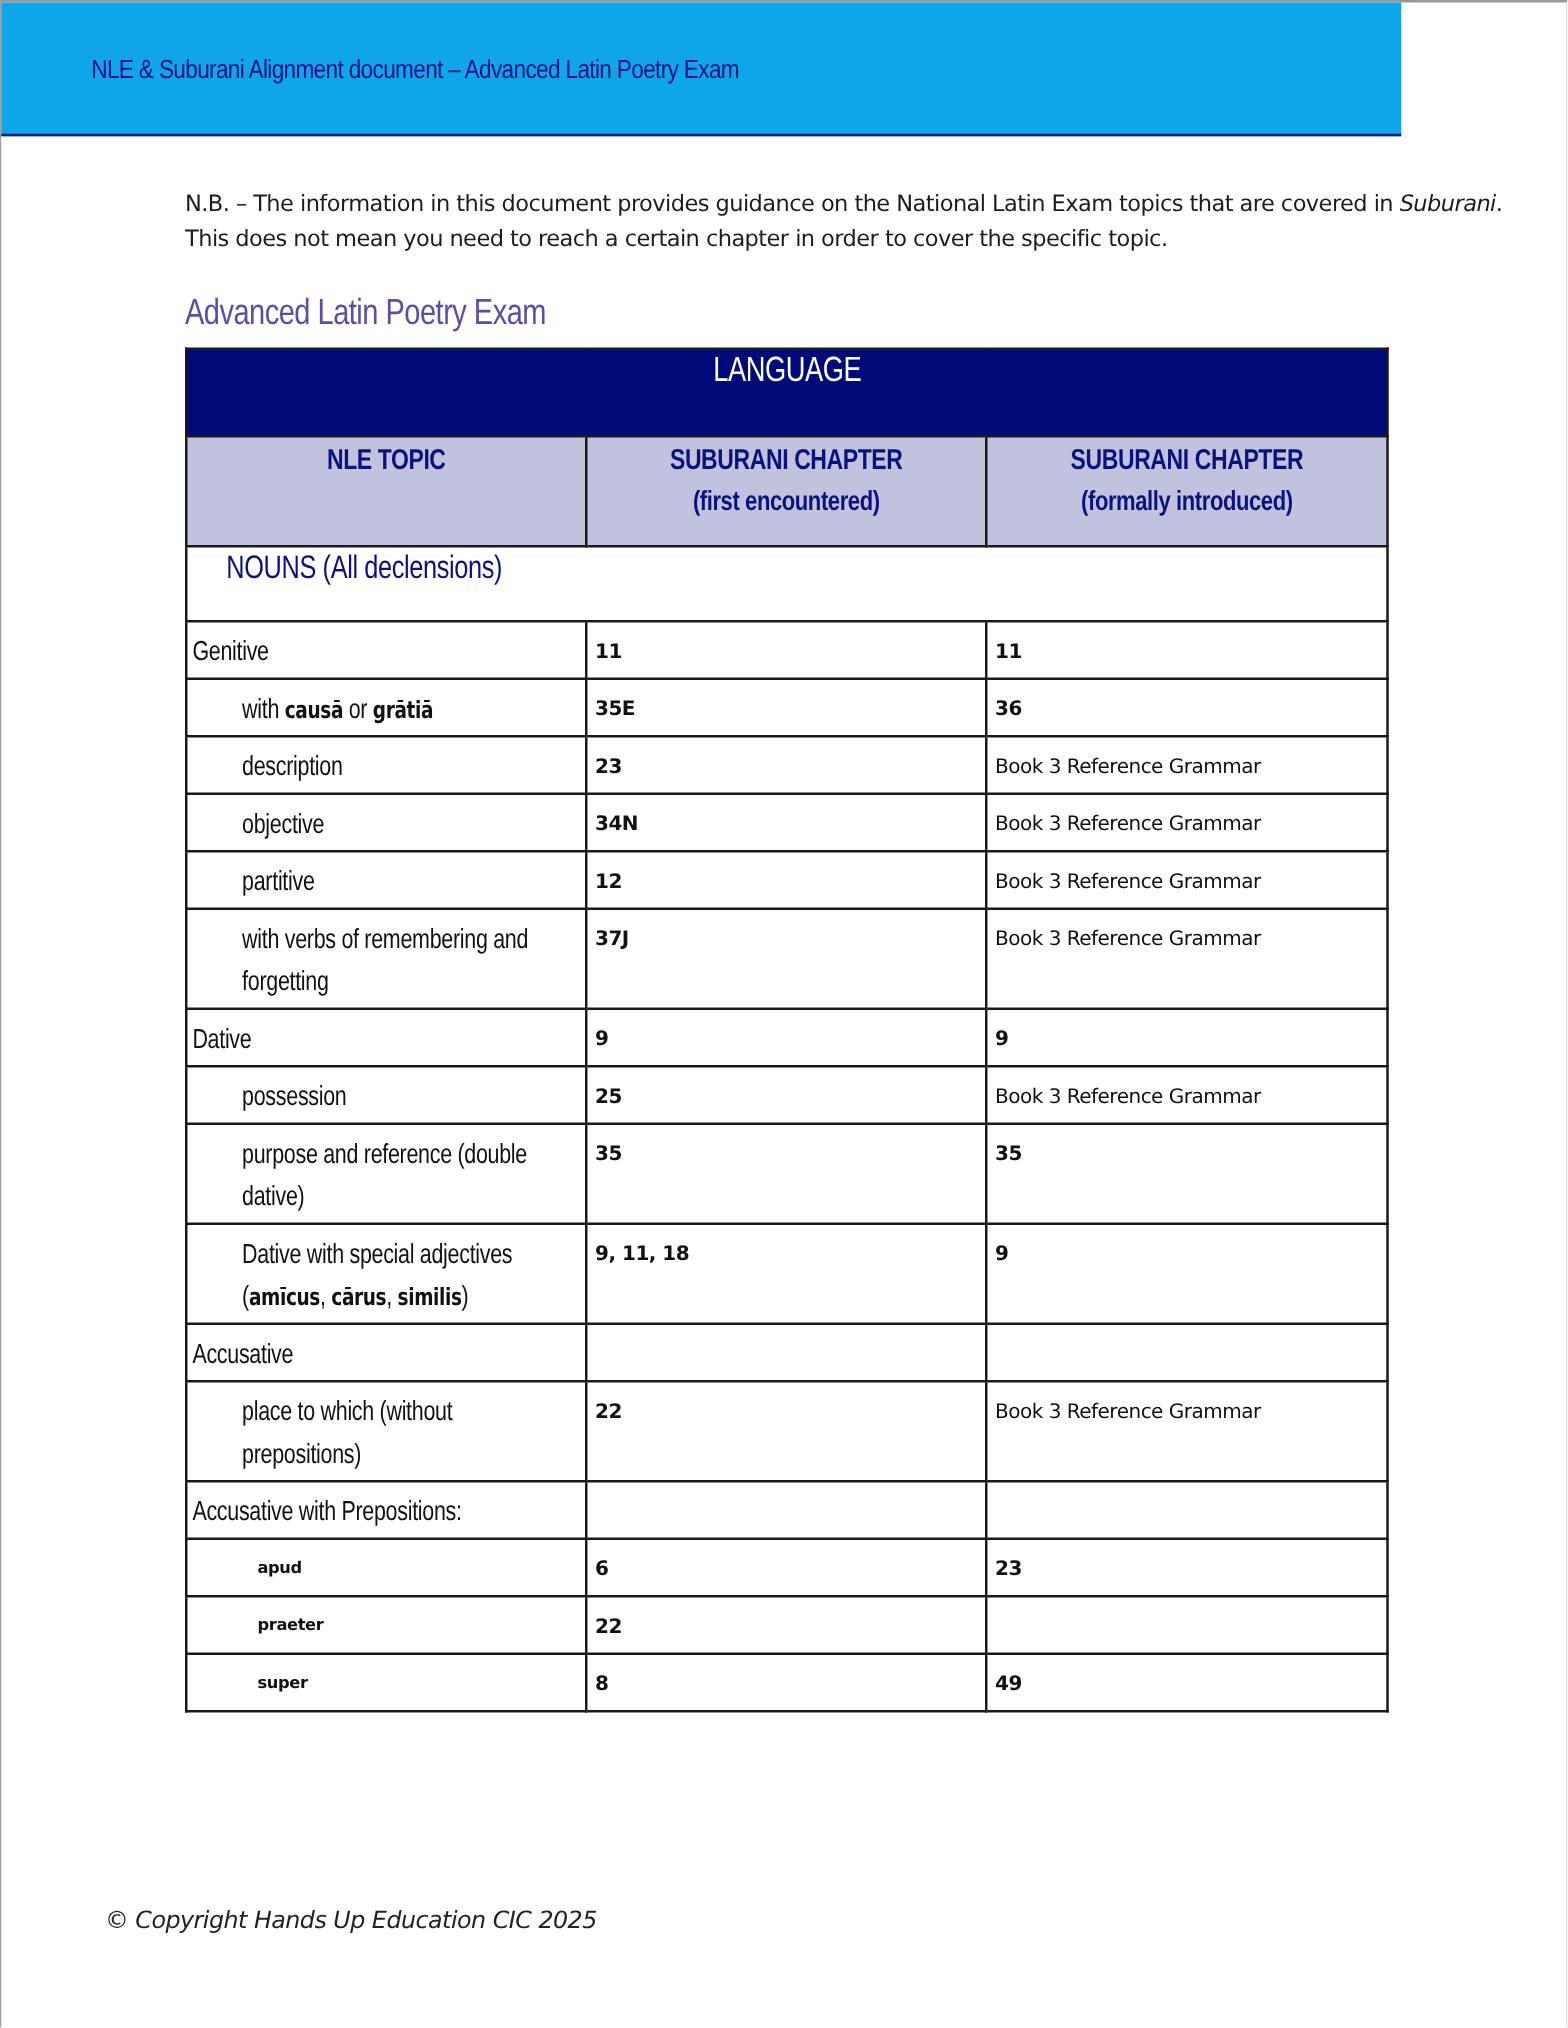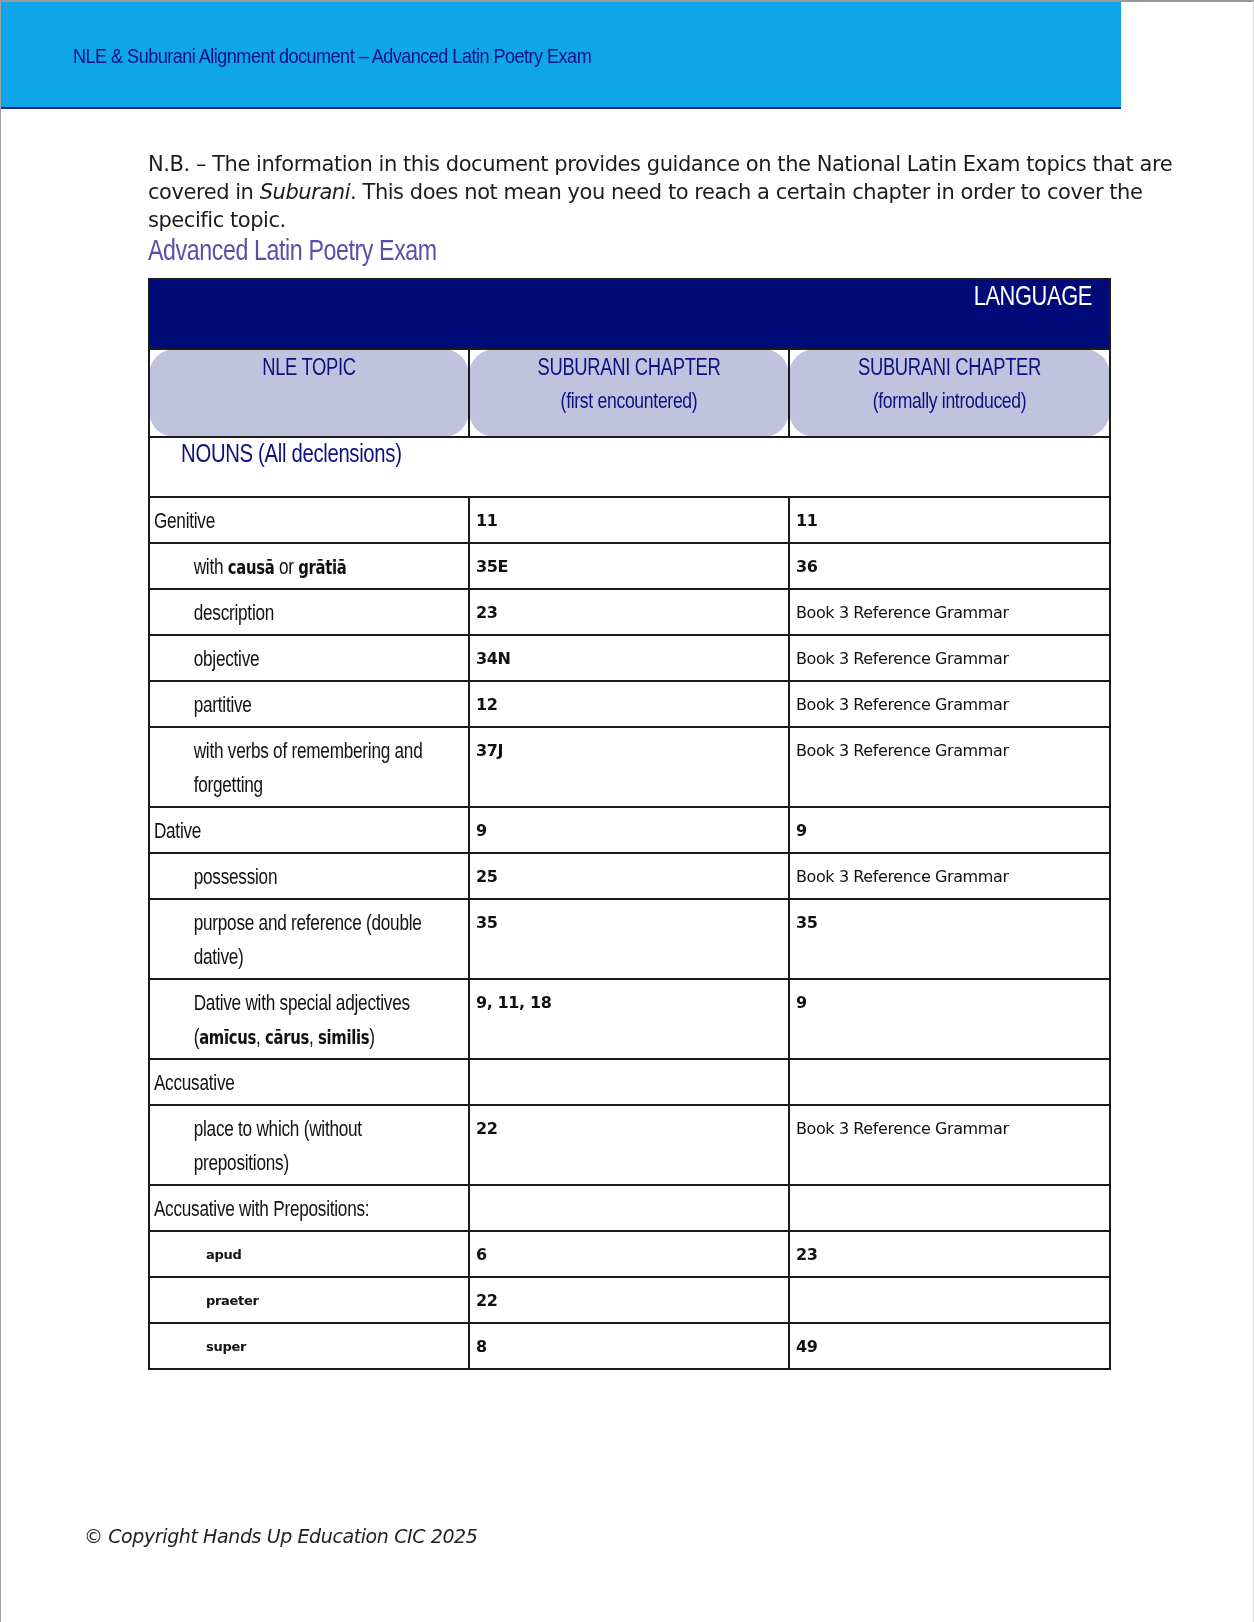--- a/index.html
+++ b/index.html
@@ -17,47 +17,46 @@
     background: #0ea5e9; border-bottom: 2px solid #1a1f8a;
   }
   .header-title {
     position: absolute; left: 72px; top: 42px;
     font-family: "Liberation Sans Narrow", "Liberation Sans", sans-serif;
     font-size: 21px; color: #0b1280; letter-spacing: -0.6px;
     transform: scaleX(0.86); transform-origin: left center; white-space: nowrap;
   }
   .nb-text {
     position: absolute; left: 148px; top: 150px; width: 1060px;
-    font-family: "DejaVu Sans", sans-serif; font-size: 21px; line-height: 28px; color: #1c1c1c;
+    font-family: "DejaVu Sans", sans-serif; font-size: 18px; line-height: 28px; color: #1c1c1c;
     letter-spacing: -0.45px;
   }
   .nb-text em { font-style: italic; }
   .section-title {
     position: absolute; left: 148px; top: 234px;
     font-family: "Liberation Sans", sans-serif; font-size: 29px; color: #5a4fa8;
     transform: scaleX(0.8); transform-origin: left center; white-space: nowrap; letter-spacing: -0.5px;
   }
   table.align {
     position: absolute; left: 148px; top: 278px; width: 961px;
     border-collapse: collapse; table-layout: fixed;
   }
   table.align td, table.align th {
     border: 2px solid #1a1a1a; padding: 0; vertical-align: top;
   }
   .lang-row th {
-    background: #000a78; color: #ffffff; height: 68px; text-align: right; vertical-align: middle;
+    background: #000a78; color: #ffffff; height: 68px; text-align: center; vertical-align: middle;
     font-weight: normal;
   }
   .lang-label {
     display: inline-block; font-size: 28px; transform: scaleX(0.78); letter-spacing: -0.5px;
   }
   .col-head th {
     background: #c0c2de; color: #0b1280; height: 86px; vertical-align: middle; text-align: center;
-    font-weight: normal;
-    border-radius: 26px;
+    font-weight: bold;
   }
   .col-head .h1, .col-head .h2 {
     display: block; font-size: 23px; transform: scaleX(0.8); white-space: nowrap; letter-spacing: -0.4px;
     line-height: 34px;
   }
   .col-head .h2 { font-size: 22px; }
   .group-row td {
     height: 58px; text-align: left; vertical-align: middle; color: #0b1280;
   }
   .group-label { display: inline-block; font-size: 26px; transform: scaleX(0.78); white-space: nowrap; letter-spacing: -0.4px; }

